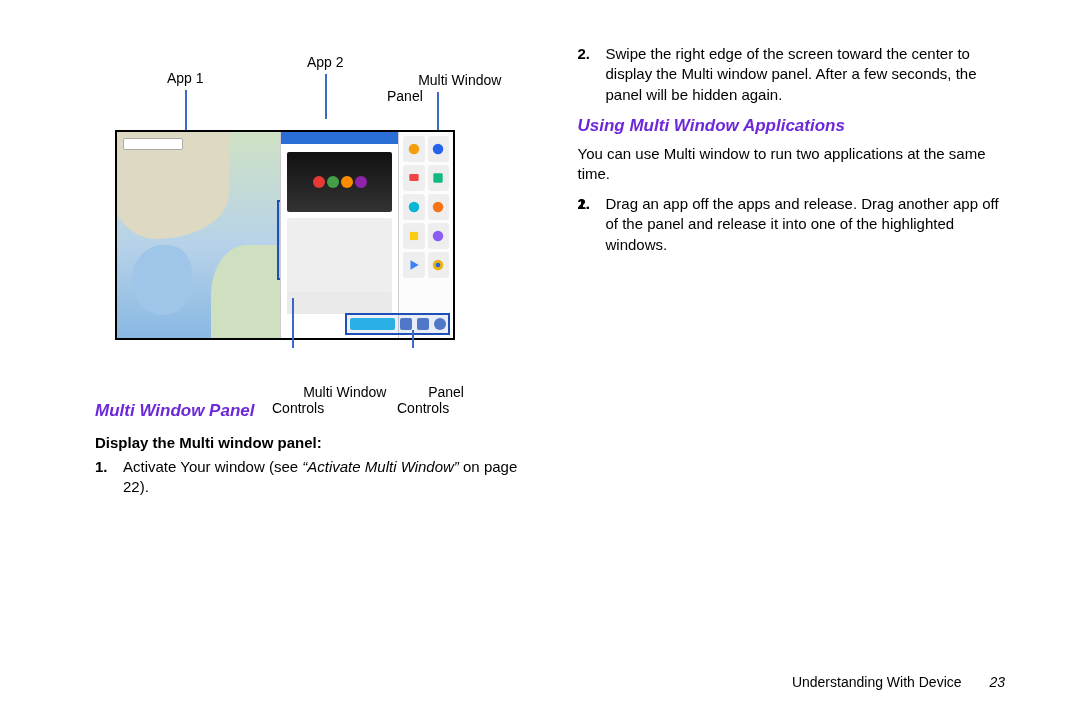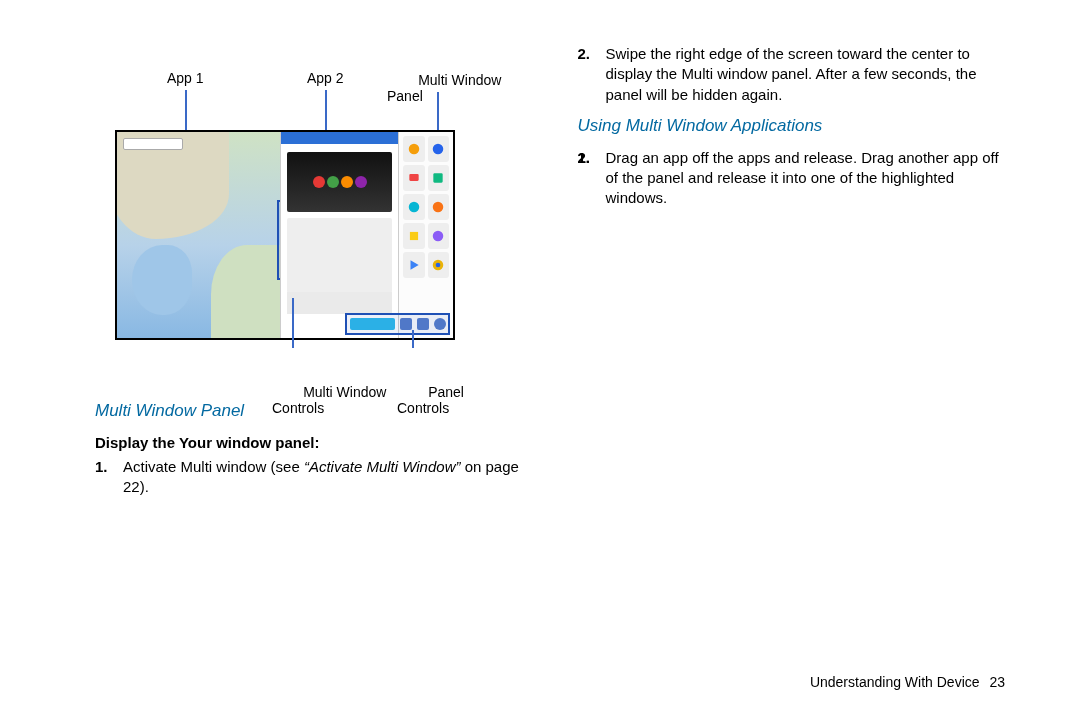--- a/index.html
+++ b/index.html
@@ -80,54 +80,54 @@
     width:105px;height:22px;
     border:2px solid #1e50b5;
     background:rgba(70,110,200,0.1);
     display:flex;align-items:center;justify-content:space-around;
   }
   .pc-ico{width:12px;height:12px;background:#5078c8;border-radius:2px;}
   .pc-ico.round{border-radius:50%;}
   .pc-btn{width:45px;height:12px;background:#2bb0e6;border-radius:2px;}
   
   h3.section-head{
-    color:#0369a1;
+    color:#6d28d9;
     font-style:italic;
-    font-weight:400;
+    font-weight:700;
     font-size:17px;
     margin:10px 0 6px;
   }
   .sub-head{font-weight:700;margin:10px 0 4px;}
   p.body{margin:2px 0 8px;}
   ol.steps{list-style:none;padding-left:28px;}
   ol.steps li{position:relative;margin:4px 0 10px;}
   ol.steps li .num{position:absolute;left:-28px;font-weight:700;}
   em.ref{font-style:italic;margin-top:10px;}
   .footer{
     position:absolute;
     bottom:28px;right:75px;
     font-size:14px;
   }
-  .footer .pn{margin-left:6px;}
+  .footer .pn{margin-left:24px;font-style:italic;}
   
   .leader{position:absolute;width:2px;background:#3a69c7;}
 </style>
 </head>
 <body>
 
 <div class="columns">
   <div class="col">
 
     <div class="diagram-wrap">
 
       <div class="callout" style="left:55px;top:30px;">
         <span>App 1</span>
         <div class="leader" style="left:18px;top:20px;height:45px;"></div>
       </div>
-      <div class="callout" style="left:195px;top:30px;text-align:right;">
+      <div class="callout" style="left:195px;top:14px;text-align:right;">
         <span>App 2</span>
         <div class="leader" style="left:18px;top:20px;height:45px;"></div>
       </div>
       <div class="callout" style="left:275px;top:16px;white-space:pre;">
         <span>Multi Window
 Panel</span>
         <div class="leader" style="left:50px;top:36px;height:40px;"></div>
       </div>
 
       <div class="device">
@@ -220,38 +220,39 @@
 Controls</span>
       </div>
       <div class="callout" style="left:285px;top:312px;white-space:pre;">
         <div class="leader" style="left:15px;top:-22px;height:18px;"></div>
         <span>Panel
 Controls</span>
       </div>
     </div>
 
     <h3 class="section-head">Multi Window Panel</h3>
-    <p class="sub-head">Display the Your window panel:</p>
+    <p class="sub-head">Display the Multi window panel:</p>
     <ol class="steps">
       <li>
         <span class="num">1.</span>
-        <span>Activate Multi window (see </span><em class="ref">“Activate Multi Window”</em><span> on page 22).</span>
+        <span>Activate Your window (see </span><em class="ref">“Activate Multi Window”</em><span> on page 22).</span>
       </li>
     </ol>
   </div>
 
   <div class="col">
     <ol class="steps">
       <li>
         <span class="num">2.</span>
         <span>Swipe the right edge of the screen toward the center to display the Multi window panel. After a few seconds, the panel will be hidden again.</span>
       </li>
     </ol>
 
     <h3 class="section-head">Using Multi Window Applications</h3>
+    <p class="body">You can use Multi window to run two applications at the same time.</p>
     <ol class="steps">
       <li>
         <span class="num">1.</span>
       </li>
       <li>
         <span class="num">2.</span>
         <span>Drag an app off the apps and release. Drag another app off of the panel and release it into one of the highlighted windows.</span>
       </li>
     </ol>
   </div>

